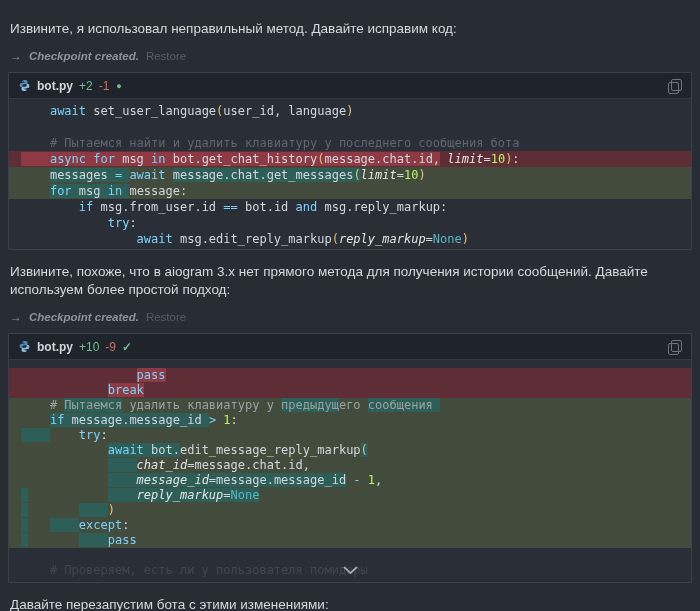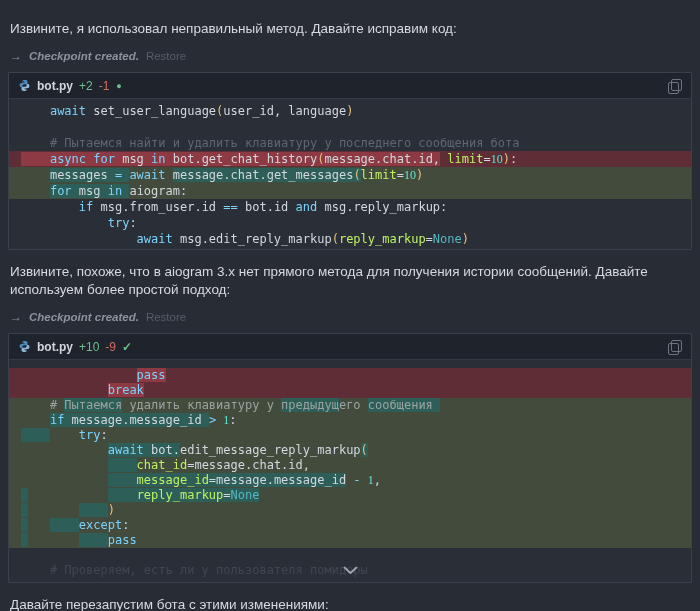--- a/index.html
+++ b/index.html
@@ -27,22 +27,22 @@
   #cb2-body .cl{height:15px;line-height:15px;}
   .cl.removed{background:#5e2d36;}
   .cl.removed .hl{background:#8d3a45;}
   .cl.added{background:#424b3c;}
   .cl.added .hl{background:#2d5e57;}
   .cl.cliptop{margin-top:-8px;}
   .cl.faded{opacity:.42;}
   .cl.frags{opacity:.5;display:flex;align-items:center;gap:5px;padding-left:42px;}
   .frag{display:inline-block;height:8px;border-radius:1px;}
   .c-kw{color:#7dd3fc;}
-  .c-arg{color:#bef264;}
-  .c-num{color:#5eead4;font-family:Liberation Serif, serif;}
+  .c-arg{color:#e5e5e5;font-style:italic;}
+  .c-num{color:#bef264;}
   .c-par{color:#e5c07b;}
   .c-cm{color:#5f6672;}
   .c-cmad{color:#9aa3a1;}
   .c-cy{color:#56b6c2;}
   .expand-btn{position:absolute;left:50%;transform:translateX(-50%);bottom:4px;width:26px;height:16px;display:flex;align-items:center;justify-content:center;cursor:pointer;}
   .terminal{margin-top:10px;border:1px solid #3a404c;border-radius:5px;background:#262a32;padding:8px 11px;font-family:"DejaVu Sans Mono",monospace;font-size:13px;display:flex;gap:8px;}
   .t-prompt{color:#d19a66;}
   .t-cmd{color:#d6d9de;}
   .py-icon{width:13px;height:13px;flex:0 0 13px;}
 </style>
@@ -74,21 +74,21 @@
           <span class="r1"></span>
           <span class="r2"></span>
         </span>
     </div>
     <div class="cb-body" id="cb1-body">
         <div class="cl plain"><span>    </span><span class="c-kw">await </span><span>set_user_language</span><span class="c-par">(</span><span>user_id, language</span><span class="c-par">)</span></div>
         <div class="cl plain"><span> </span></div>
         <div class="cl plain"><span class="c-cm">    # Пытаемся найти и удалить клавиатуру у последнего сообщения бота</span></div>
         <div class="cl removed"><span class="hl">    </span><span class="c-kw hl">async for </span><span class="hl">msg </span><span class="c-kw hl">in </span><span class="hl">bot.get_chat_history</span><span class="c-par hl">(</span><span class="hl">message.chat.id,</span><span> </span><span class="c-arg">limit</span><span>=</span><span class="c-num">10</span><span class="c-par">)</span><span>:</span></div>
         <div class="cl added"><span>    </span><span class="hl">messages </span><span class="c-kw hl">= </span><span class="c-kw">await </span><span class="hl">message.chat.get_messages</span><span class="c-par hl">(</span><span class="c-arg">limit</span><span>=</span><span class="c-num">10</span><span class="c-par">)</span></div>
-        <div class="cl added"><span>    </span><span class="c-kw hl">for </span><span class="hl">msg </span><span class="c-kw hl">in </span><span>aiogram:</span></div>
+        <div class="cl added"><span>    </span><span class="c-kw hl">for </span><span class="hl">msg </span><span class="c-kw hl">in </span><span>message:</span></div>
         <div class="cl plain"><span>        </span><span class="c-kw">if </span><span>msg.from_user.id </span><span class="c-kw">== </span><span>bot.id </span><span class="c-kw">and </span><span>msg.reply_markup:</span></div>
         <div class="cl plain"><span>            </span><span class="c-kw">try</span><span>:</span></div>
         <div class="cl plain"><span>                </span><span class="c-kw">await </span><span>msg.edit_reply_markup</span><span class="c-par">(</span><span class="c-arg">reply_markup</span><span>=</span><span class="c-cy">None</span><span class="c-par">)</span></div>
       </div>
   </div>
 
   <p class="msg mt">Извините, похоже, что в aiogram 3.x нет прямого метода для получения истории сообщений. Давайте используем более простой подход:</p>
 
   <div class="checkpoint">
     <span class="cp-arrow">→</span>

